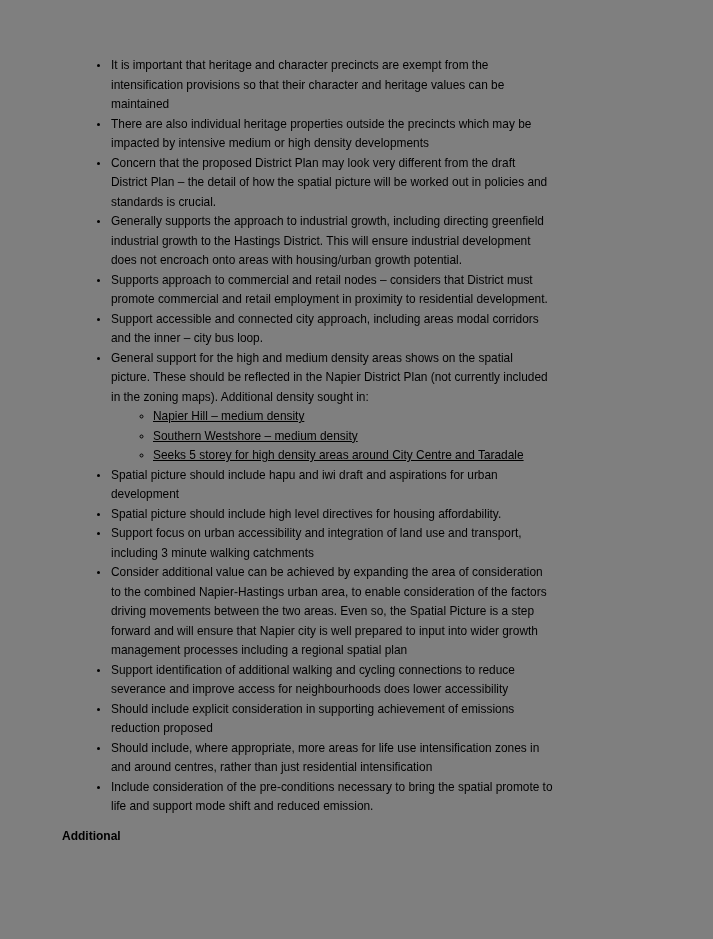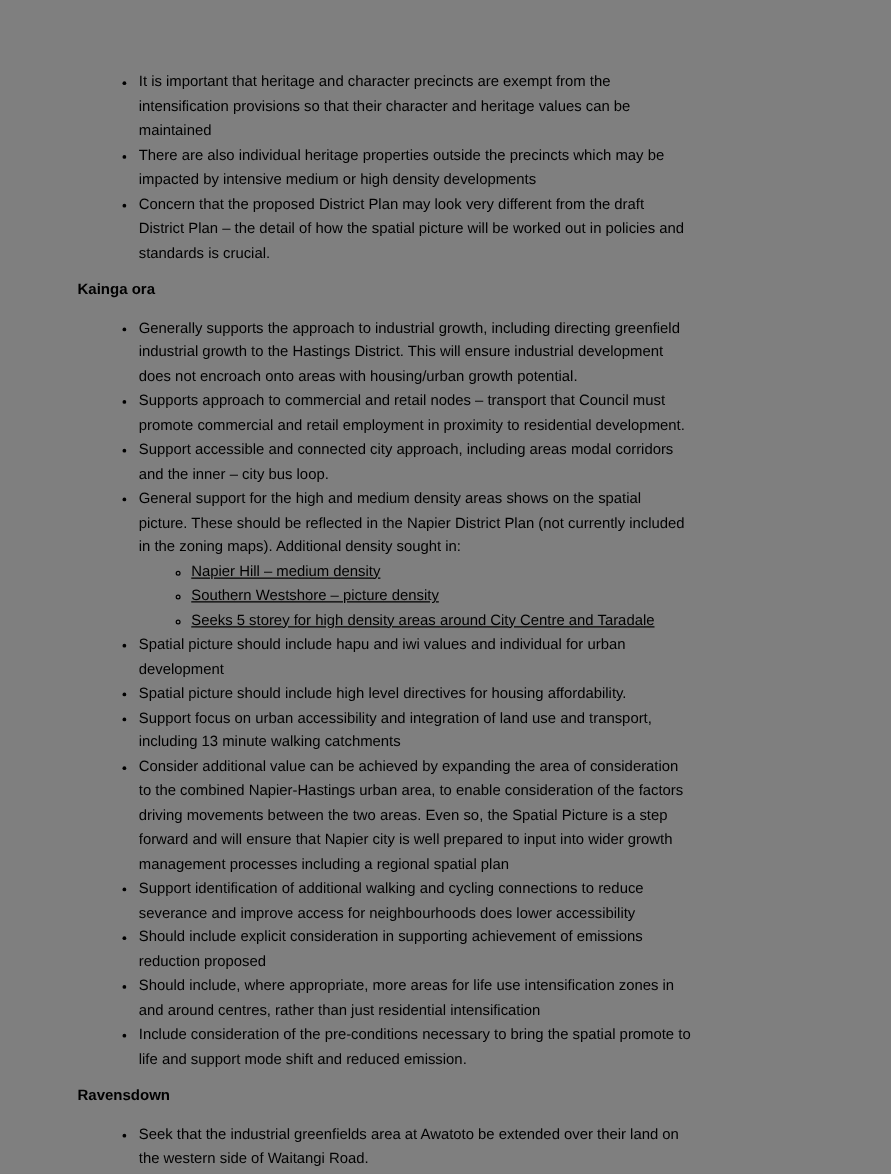--- a/index.html
+++ b/index.html
@@ -43,44 +43,40 @@
 <body>
 
 <div class="page">
 
   <ul class="l1">
     <li>It is important that heritage and character precincts are exempt from the intensification provisions so that their character and heritage values can be maintained</li>
     <li>There are also individual heritage properties outside the precincts which may be impacted by intensive medium or high density developments</li>
     <li>Concern that the proposed District Plan may look very different from the draft District Plan – the detail of how the spatial picture will be worked out in policies and standards is crucial.</li>
   </ul>
 
-  <h2 class="section-heading">Kainga ora</h2>
   <ul class="l1">
     <li>Generally supports the approach to industrial growth, including directing greenfield industrial growth to the Hastings District. This will ensure industrial development does not encroach onto areas with housing/urban growth potential.</li>
-    <li>Supports approach to commercial and retail nodes – transport that Council must promote commercial and retail employment in proximity to residential development.</li>
+    <li>Supports approach to commercial and retail nodes – considers that District must promote commercial and retail employment in proximity to residential development.</li>
     <li>Support accessible and connected city approach, including areas modal corridors and the inner – city bus loop.</li>
     <li>
       <span>General support for the high and medium density areas shows on the spatial picture. These should be reflected in the Napier District Plan (not currently included in the zoning maps). Additional density sought in:</span>
       <ul class="l2">
         <li>Napier Hill – medium density</li>
-        <li>Southern Westshore – picture density</li>
+        <li>Southern Westshore – medium density</li>
         <li>Seeks 5 storey for high density areas around City Centre and Taradale</li>
       </ul>
     </li>
-    <li>Spatial picture should include hapu and iwi values and individual for urban development</li>
+    <li>Spatial picture should include hapu and iwi draft and aspirations for urban development</li>
     <li>Spatial picture should include high level directives for housing affordability.</li>
   </ul>
 
   <ul class="l1">
-    <li>Support focus on urban accessibility and integration of land use and transport, including 13 minute walking catchments</li>
+    <li>Support focus on urban accessibility and integration of land use and transport, including 3 minute walking catchments</li>
     <li>Consider additional value can be achieved by expanding the area of consideration to the combined Napier-Hastings urban area, to enable consideration of the factors driving movements between the two areas. Even so, the Spatial Picture is a step forward and will ensure that Napier city is well prepared to input into wider growth management processes including a regional spatial plan</li>
     <li>Support identification of additional walking and cycling connections to reduce severance and improve access for neighbourhoods does lower accessibility</li>
     <li>Should include explicit consideration in supporting achievement of emissions reduction proposed</li>
     <li>Should include, where appropriate, more areas for life use intensification zones in and around centres, rather than just residential intensification</li>
     <li>Include consideration of the pre-conditions necessary to bring the spatial promote to life and support mode shift and reduced emission.</li>
   </ul>
 
-  <h2 class="section-heading">Ravensdown</h2>
-  <ul class="l1">
-    <li>Seek that the industrial greenfields area at Awatoto be extended over their land on the western side of Waitangi Road.</li>
-  </ul>
+  <h2 class="section-heading">Additional</h2>
 
 </div>
 
 </body></html>

